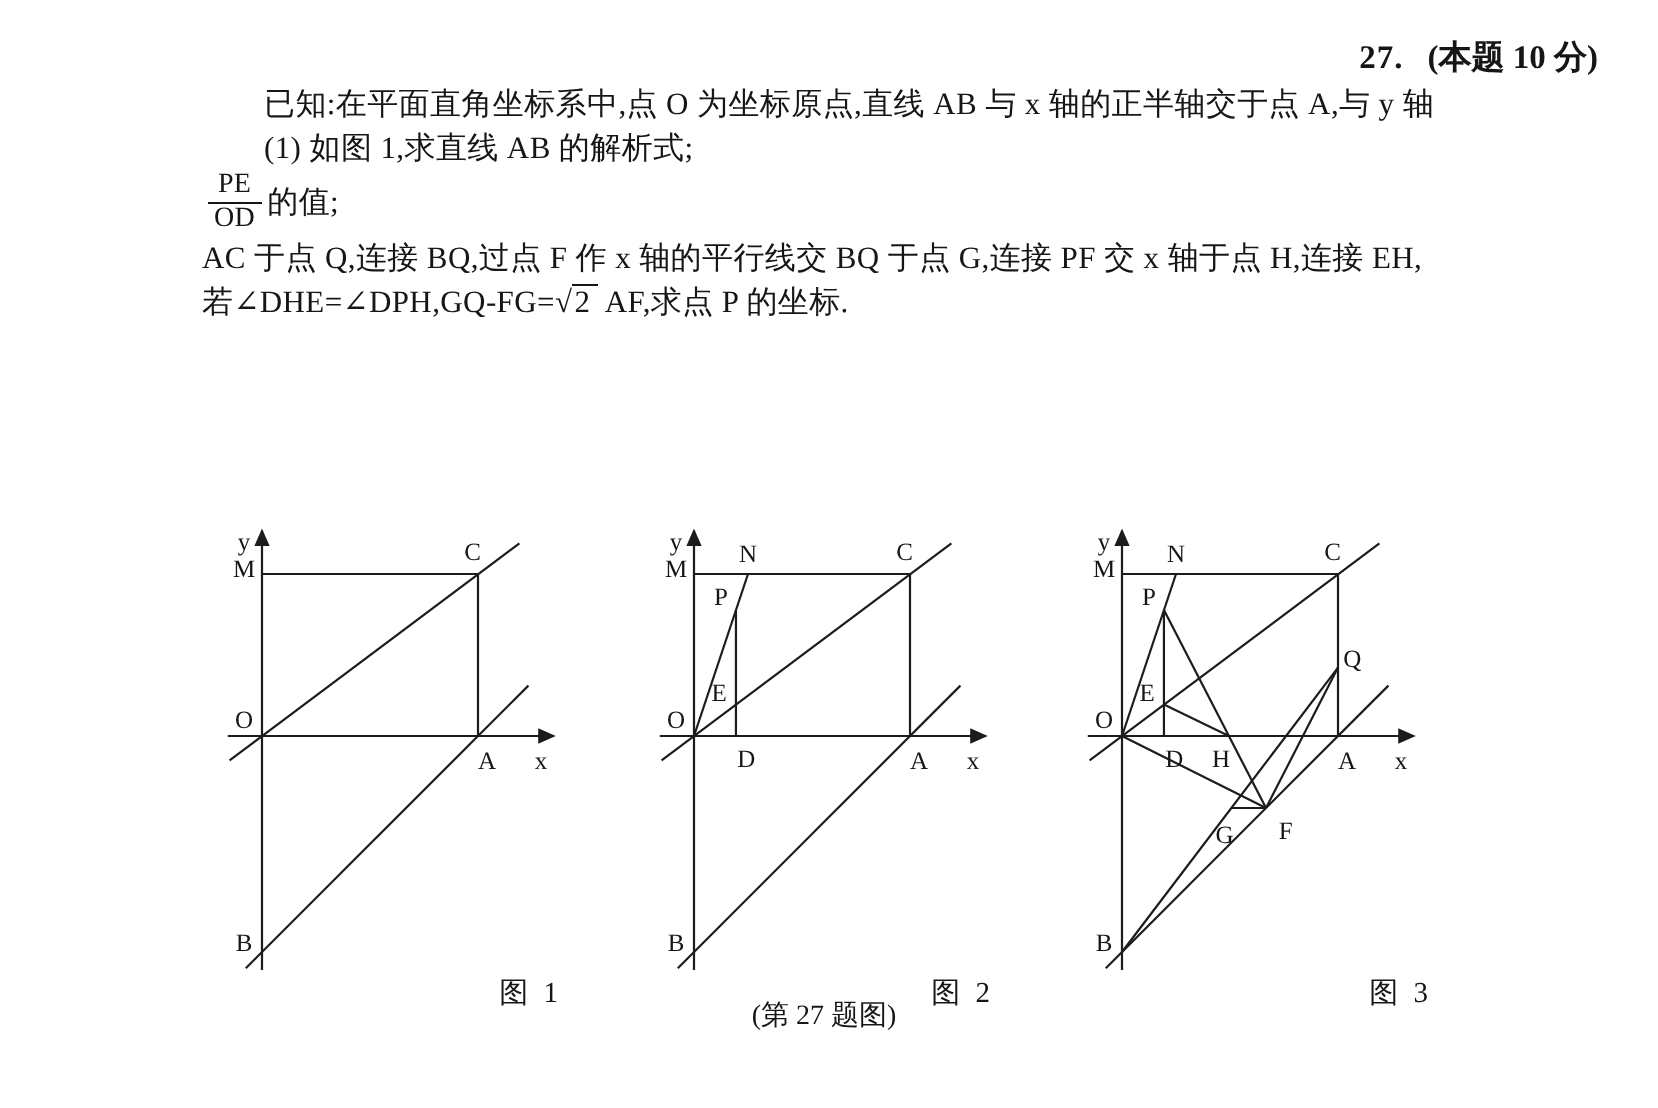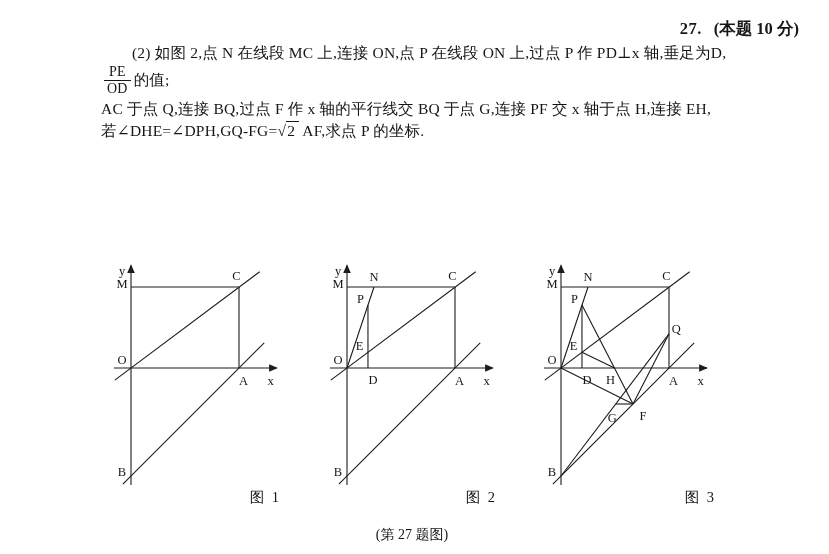--- a/index.html
+++ b/index.html
@@ -19,35 +19,36 @@
     vertical-align:middle;line-height:1.15;font-size:14px;margin:0 3px;
     transform:translateY(-1px);
   }
   .frac .den{border-top:1px solid #161616;}
   .frac span{padding:0 3px;}
   .sqrt{white-space:nowrap;}
   .sqrt .rad{border-top:1.4px solid #161616;padding:0 4px 0 1px;}
   .figure{position:absolute;}
   .fig-canvas{line-height:0;}
   .fig-caption{text-align:right;font-size:14.5px;line-height:16px;margin-top:1px;letter-spacing:2px;}
-  .footer-caption{position:absolute;left:327px;top:526px;width:170px;text-align:center;font-size:14px;}
+  .footer-caption{position:absolute;left:327px;top:499px;width:170px;text-align:center;font-size:14px;}
   svg text{font-family:"Liberation Serif","DejaVu Serif",serif;font-size:12.5px;fill:#161616;}
   svg line{stroke:#1c1c1c;stroke-width:1.1;}
 </style>
 </head>
 <body>
 
 <div class="text-block">
   <div class="heading">
     <span class="head-num">27.</span><span>(本题 10 分)</span>
   </div>
 
+  <div class="line indent">已知:在平面直角坐标系中,点 O 为坐标原点,直线 AB 与 x 轴的正半轴交于点 A,与 y 轴</div>
 
 
-  <div class="line indent">(2) 如图 2,点 N 在线段 MC 上,连接 ON,点 P 在线段 ON 上,过点 P 作 PD⊥x 轴,垂足为D,</div>
+  <div class="line indent">(1) 如图 1,求直线 AB 的解析式;</div>
 
   <div class="line frac-line">
     <span class="frac">
         <span class="num">PE</span>
         <span class="den">OD</span>
       </span><span>的值;</span>
   </div>
 
   <div class="line">AC 于点 Q,连接 BQ,过点 F 作 x 轴的平行线交 BQ 于点 G,连接 PF 交 x 轴于点 H,连接 EH,</div>
 

